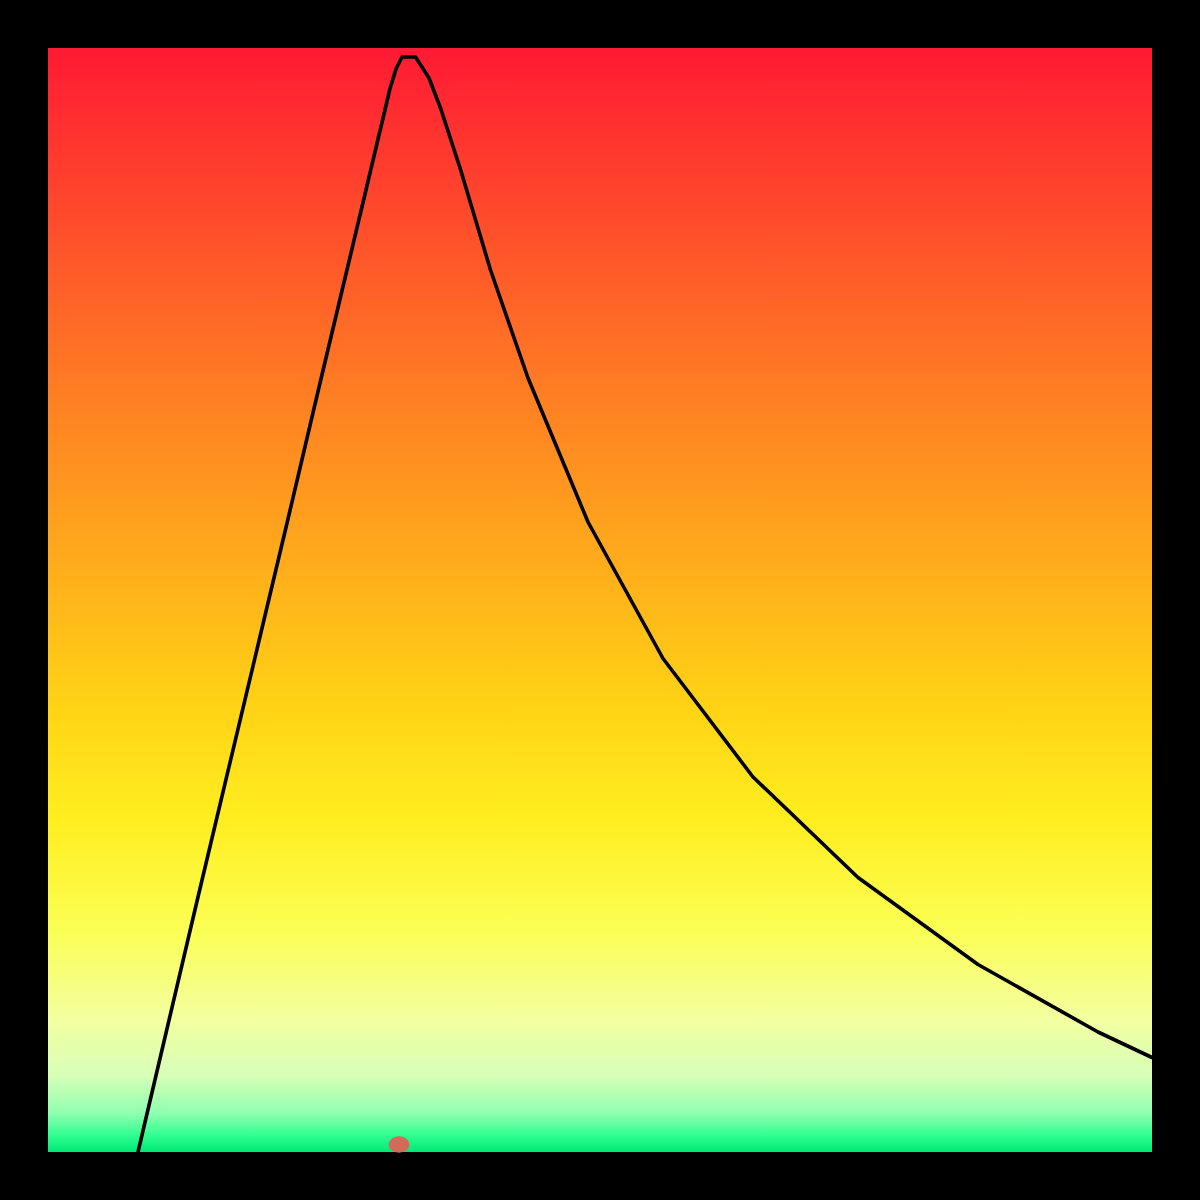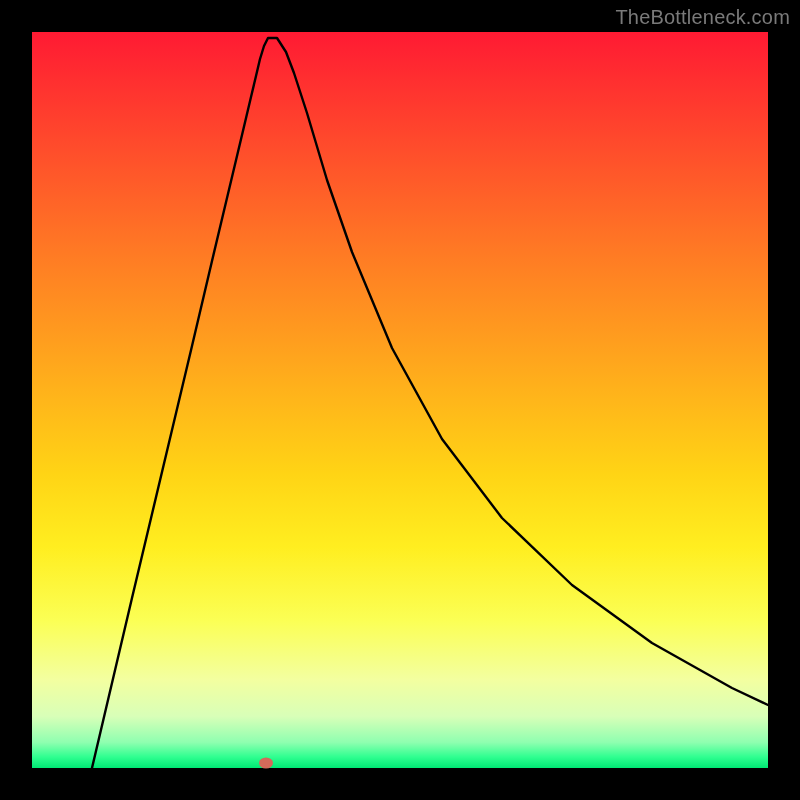--- a/index.html
+++ b/index.html
@@ -71,14 +71,13 @@
 </head>
 <body>
 
 <div class="frame">
   <div class="plot">
     <svg class="curve" viewBox="0 0 736 736" preserveAspectRatio="none">
       <path id="curve-path" d="M60 736 L80 651 L100 566 L120 482 L140 398 L160 314 L180 229 L195 166 L210 103 L219 65 L224 44 L228 27 L232 14 L236 6 L245 6 L254 20 L262 41 L275 81 L295 148 L320 220 L360 316 L410 407 L470 486 L540 553 L620 611 L700 656 L736 673" fill="none" stroke="#000" stroke-width="2.4" stroke-linejoin="round" stroke-linecap="round"></path>
     </svg>
     <div id="min-dot" class="dot" style="left: 234px; top: 731px;"></div>
   </div>
-  <div class="watermark">TheBottleneck.com</div>
 </div>
 
 </body></html>

